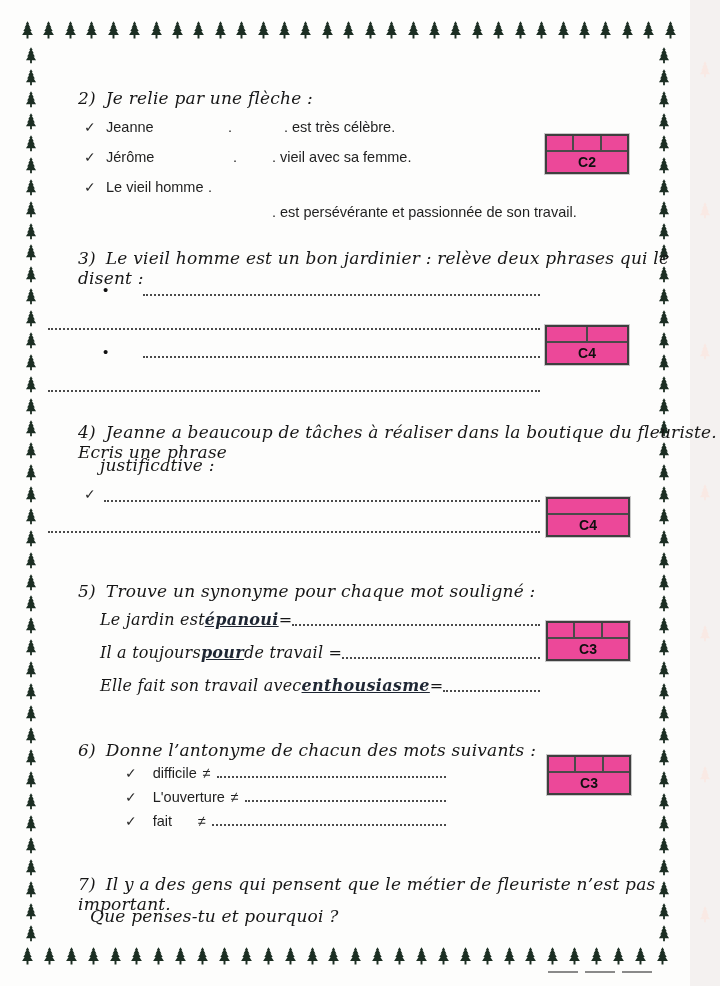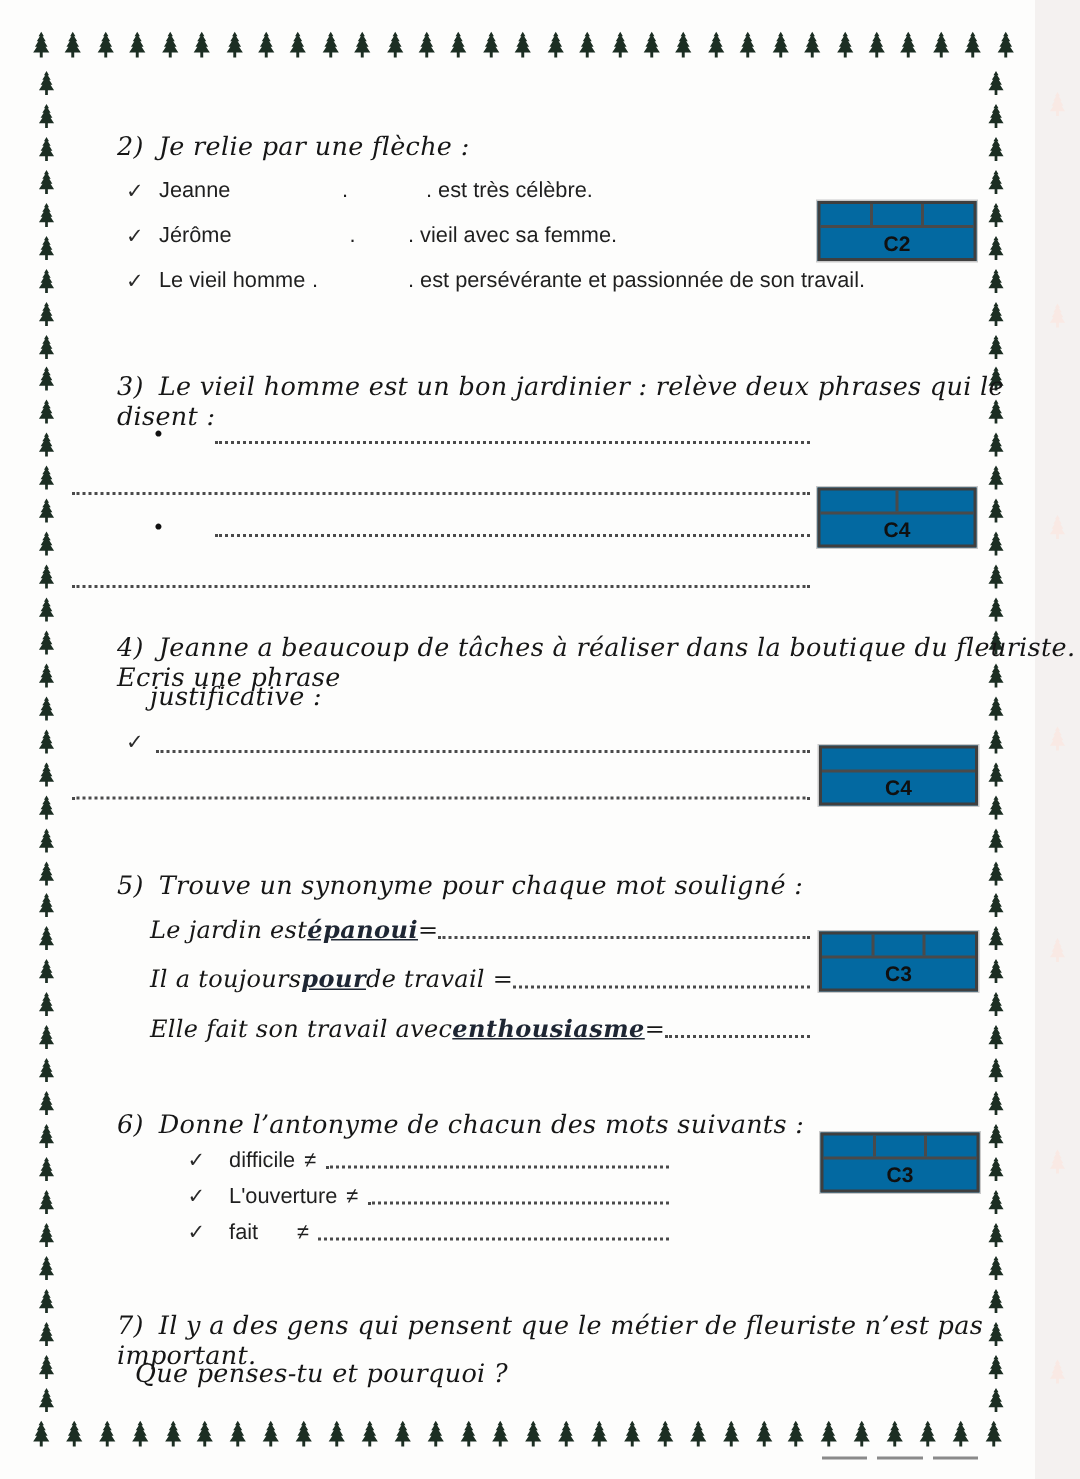--- a/index.html
+++ b/index.html
@@ -52,21 +52,21 @@
   
   .fill-row { position:absolute; display:flex; align-items:baseline; }
   .fill-dots { flex:1 1 auto; border-bottom:2px dotted var(--dots); height:2px; align-self:flex-end; margin-bottom:3px; }
   .uword {
     font-weight:bold; text-decoration:underline; color:#1e2633;
     letter-spacing:0.3px;
   }
 
   
   .score-box {
-    position:absolute; width:106px; background:#0369a1;
+    position:absolute; width:84px; background:#ec4899;
     border:2px solid #3f3f3f; box-shadow:0 0 0 1px #c9c9c9;
   }
   .score-top { display:flex; height:16px; border-bottom:2px solid #4a4a4a; }
   .score-cell { flex:1; border-right:2px solid #4a4a4a; }
   .score-cell:last-child { border-right:none; }
   .score-label {
     height:20px; text-align:center; font-weight:bold; font-size:14px;
     color:#101010; line-height:20px; font-family:"Liberation Sans", sans-serif;
   }
 
@@ -561,21 +561,21 @@
   <div class="abs sans" style="left:0; top:149px; width:720px;">
     <span class="abs check" style="left:84px;">✓</span>
     <span class="abs" style="left:106px;">Jérôme</span>
     <span class="abs" style="left:233px;">.</span>
     <span class="abs" style="left:272px;">. vieil avec sa femme.</span>
   </div>
   <div class="abs sans" style="left:0; top:179px; width:720px;">
     <span class="abs check" style="left:84px;">✓</span>
     <span class="abs" style="left:106px;text-align:center;">Le vieil homme</span>
     <span class="abs" style="left:208px;">.</span>
-    <span class="abs" style="left:272px;">. est persévérante et passionnée de son travail.</span>
+    <span class="abs" style="left:272px;margin-top:25px;">. est persévérante et passionnée de son travail.</span>
   </div>
 
   <div class="score-box" style="left:545px; top:134px;">
     <div class="score-top">
       <div class="score-cell"></div>
       <div class="score-cell"></div>
       <div class="score-cell"></div>
     </div>
     <div class="score-label">C2</div>
   </div>

